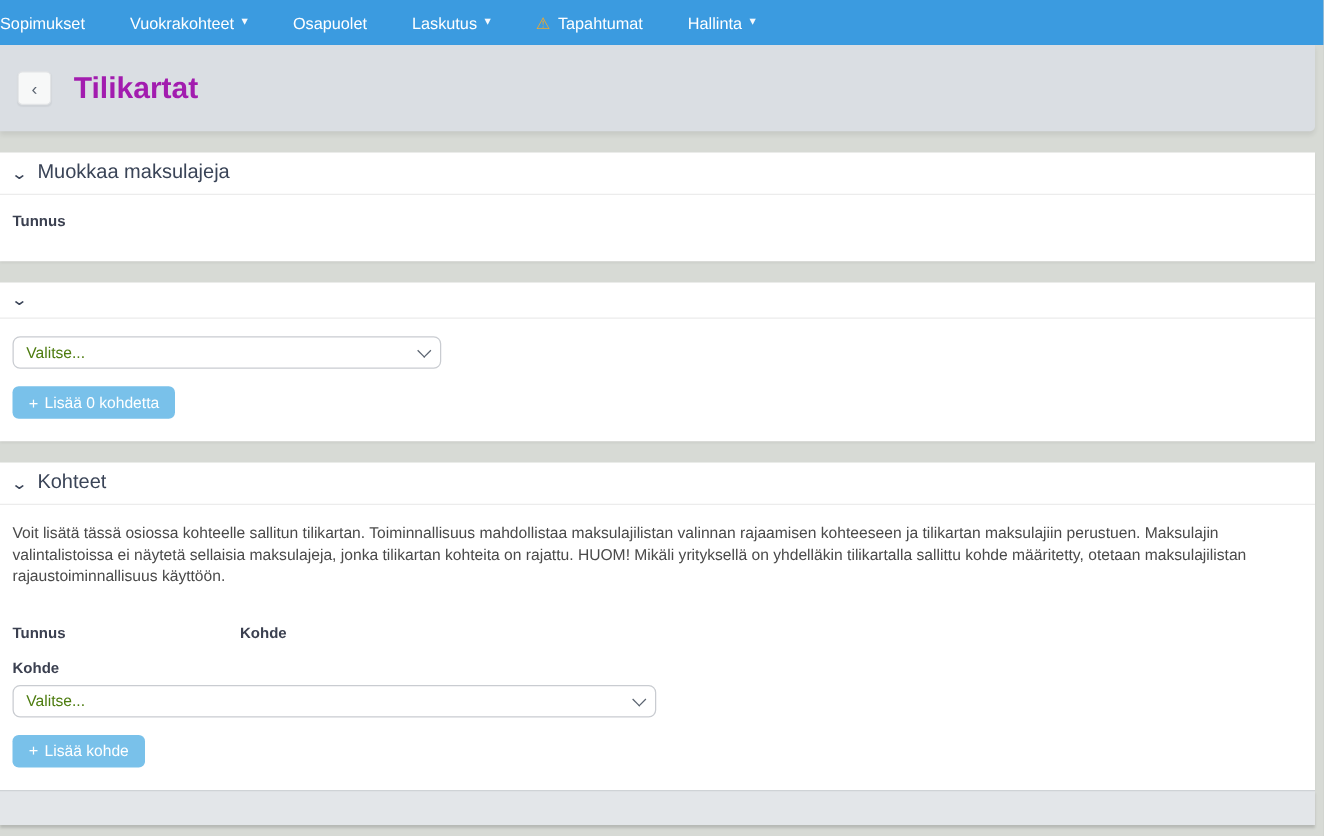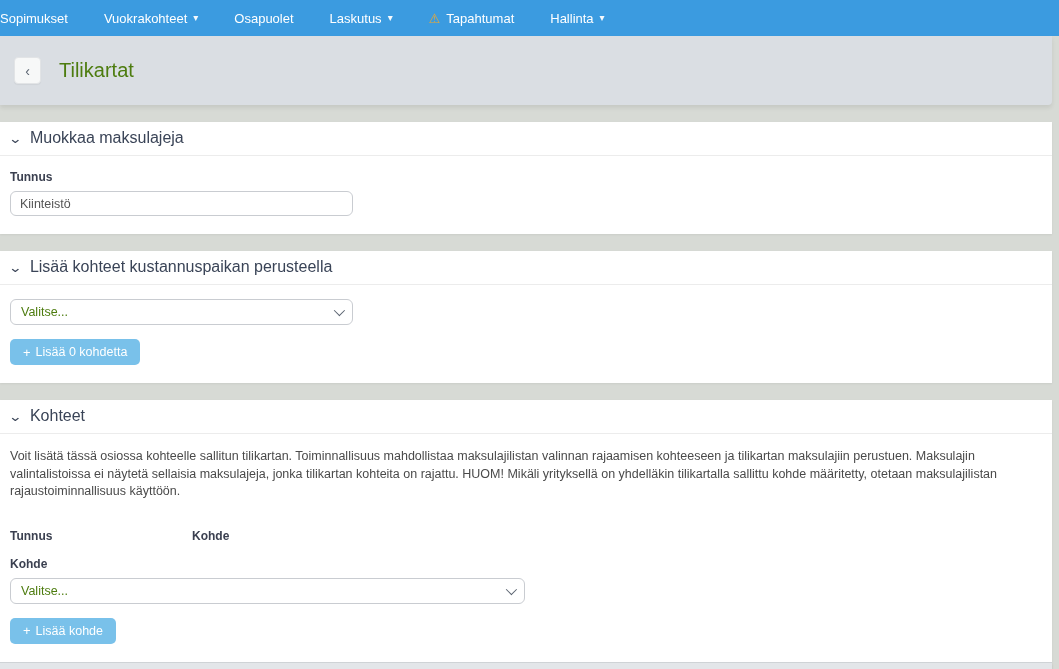--- a/index.html
+++ b/index.html
@@ -41,22 +41,22 @@
     width: 27px; height: 27px;
     background: #f7f8f8;
     border: 1px solid #e2e4e6;
     border-radius: 4px;
     display: flex; align-items: center; justify-content: center;
     color: #5a6370; font-size: 14px; cursor: pointer;
     box-shadow: 0 1px 1px rgba(0,0,0,0.05);
   }
   .page-title {
     margin-left: 18px;
-    font-size: 20px; font-weight: normal;
-    color: #4d7c0f;
+    font-size: 24px; font-weight: bold;
+    color: #a21caf;
   }
 
   
   .content { width: 1052px; }
   .section { background: #ffffff; margin-top: 17px; box-shadow: 0 1px 2px rgba(0,0,0,0.06); }
   .section:first-child { margin-top: 17px; }
   .section-header {
     display: flex; align-items: center; gap: 9px;
     padding: 7px 10px 8px 10px;
     border-bottom: 1px solid #ececec;
@@ -166,28 +166,26 @@
 
   <div class="content">
 
     <section class="section">
       <div class="section-header">
         <span class="chev">⌄</span>
         <span class="section-title">Muokkaa maksulajeja</span>
       </div>
       <div class="section-body">
         <label class="field-label">Tunnus</label>
-        <input class="text-input" type="text" value="Kiinteistö" style="">
       </div>
     </section>
 
     <section class="section">
       <div class="section-header">
         <span class="chev">⌄</span>
-        <span class="section-title">Lisää kohteet kustannuspaikan perusteella</span>
       </div>
       <div class="section-body">
         <div class="select w-narrow">
           <span class="select-value">Valitse...</span>
           <span class="select-caret"></span>
         </div>
         <button class="btn-light-blue">
           <span class="plus">+</span>
           <span>Lisää 0 kohdetta</span>
         </button>

